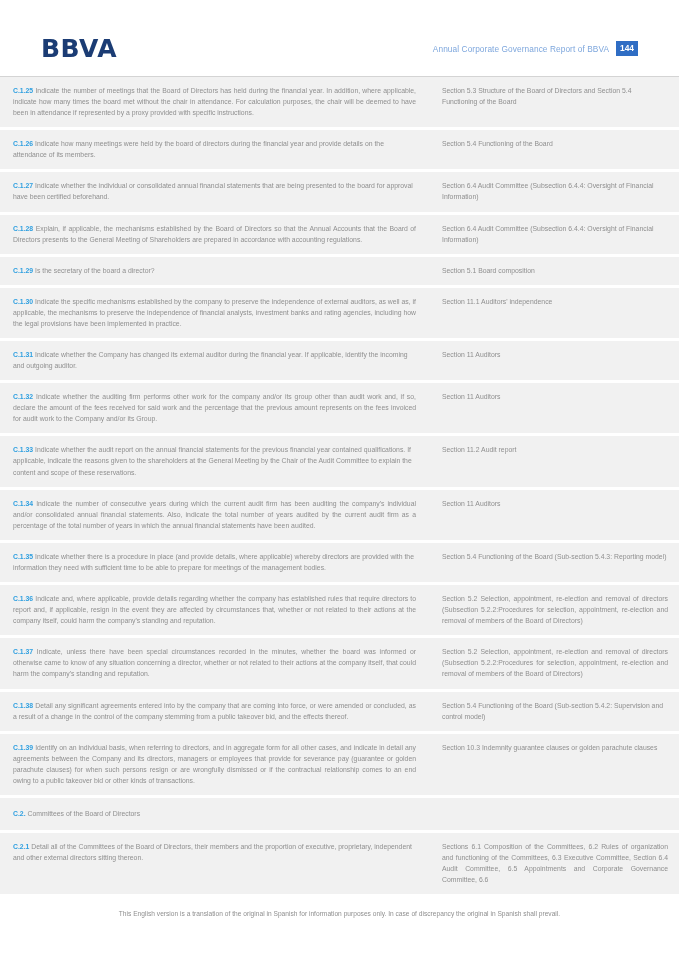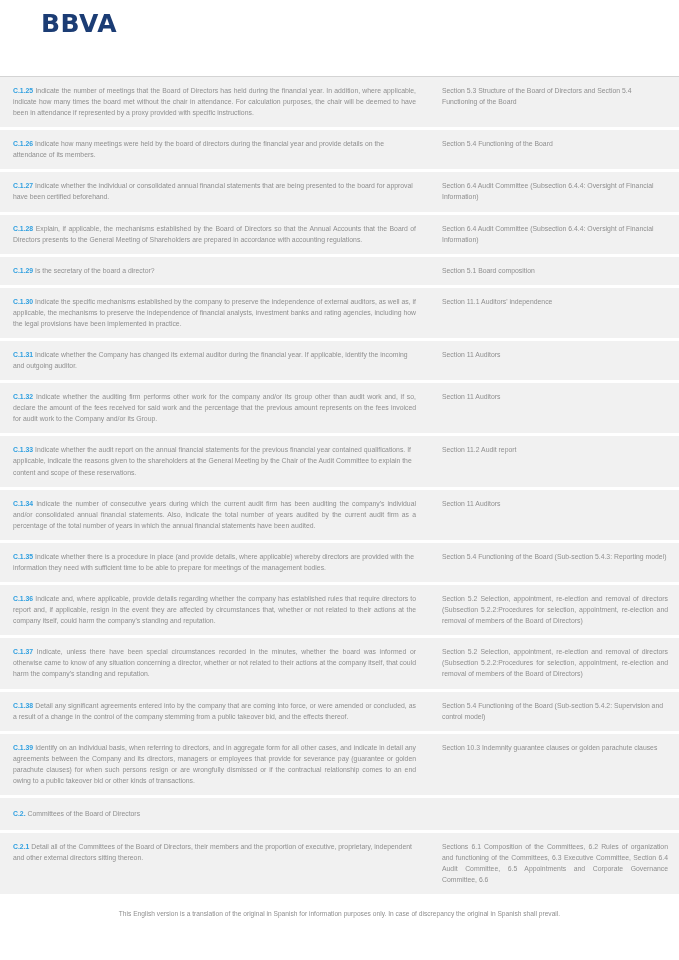--- a/index.html
+++ b/index.html
@@ -19,21 +19,21 @@
 
   
   .page-header {
     height: 76px;
     position: relative;
     background: #ffffff;
   }
   .logo {
     position: absolute;
     left: 41px;
-    top: 11px;
+    top: 36px;
     font-family: "DejaVu Sans", sans-serif;
     font-size: 25px;
     font-weight: 700;
     letter-spacing: 0.5px;
     color: #1b3c74;
     line-height: 1;
     user-select: none;
   }
   .header-right {
     position: absolute;
@@ -120,20 +120,24 @@
     font-size: 6.6px;
     color: #8f8f8f;
     letter-spacing: 0.02px;
   }
 </style>
 </head>
 <body>
 
 <div class="page-header">
   <div class="logo">BBVA</div>
+  <div class="header-right">
+    <span class="header-title">Annual Corporate Governance Report of BBVA</span>
+    <span class="page-number">144</span>
+  </div>
 </div>
 
 <div class="table-wrap" id="table-root">
     <div class="row">
       <div class="cell-q"><span class="code">C.1.25</span> <span>Indicate the number of meetings that the Board of Directors has held during the financial year. In addition, where applicable, indicate how many times the board met without the chair in attendance. For calculation purposes, the chair will be deemed to have been in attendance if represented by a proxy provided with specific instructions.</span></div>
       <div class="cell-s left-align"><span>Section 5.3 Structure of the Board of Directors and Section 5.4 Functioning of the Board</span></div>
     </div>
     <div class="row">
       <div class="cell-q left-align"><span class="code">C.1.26</span> <span>Indicate how many meetings were held by the board of directors during the financial year and provide details on the attendance of its members.</span></div>
       <div class="cell-s left-align"><span>Section 5.4 Functioning of the Board</span></div>

